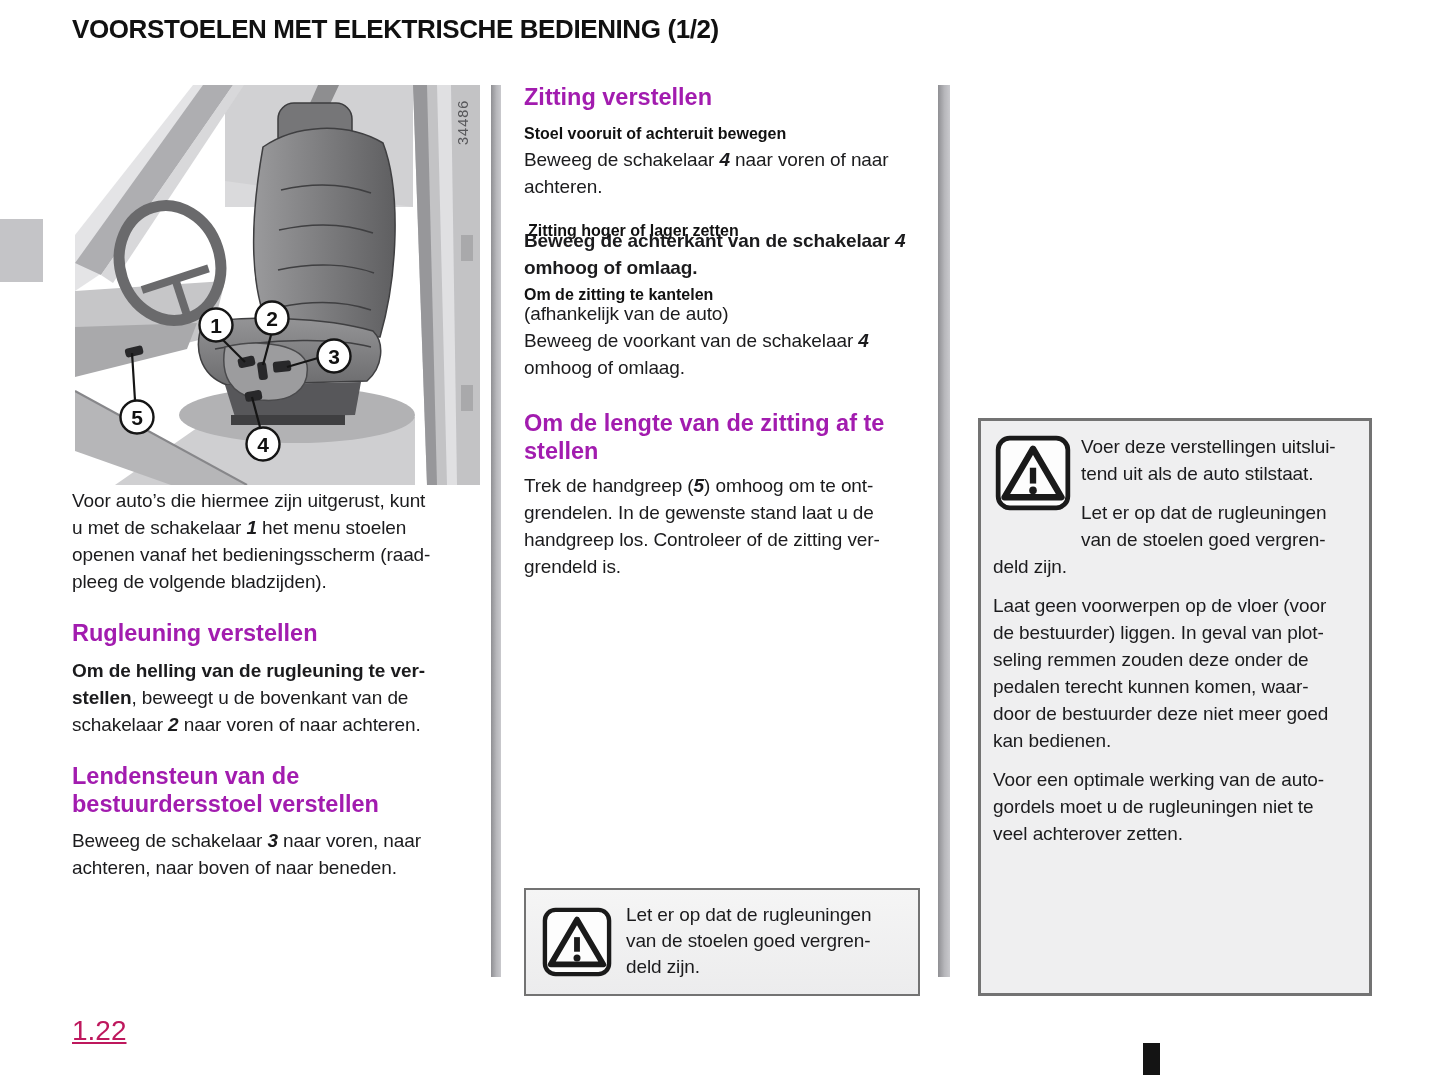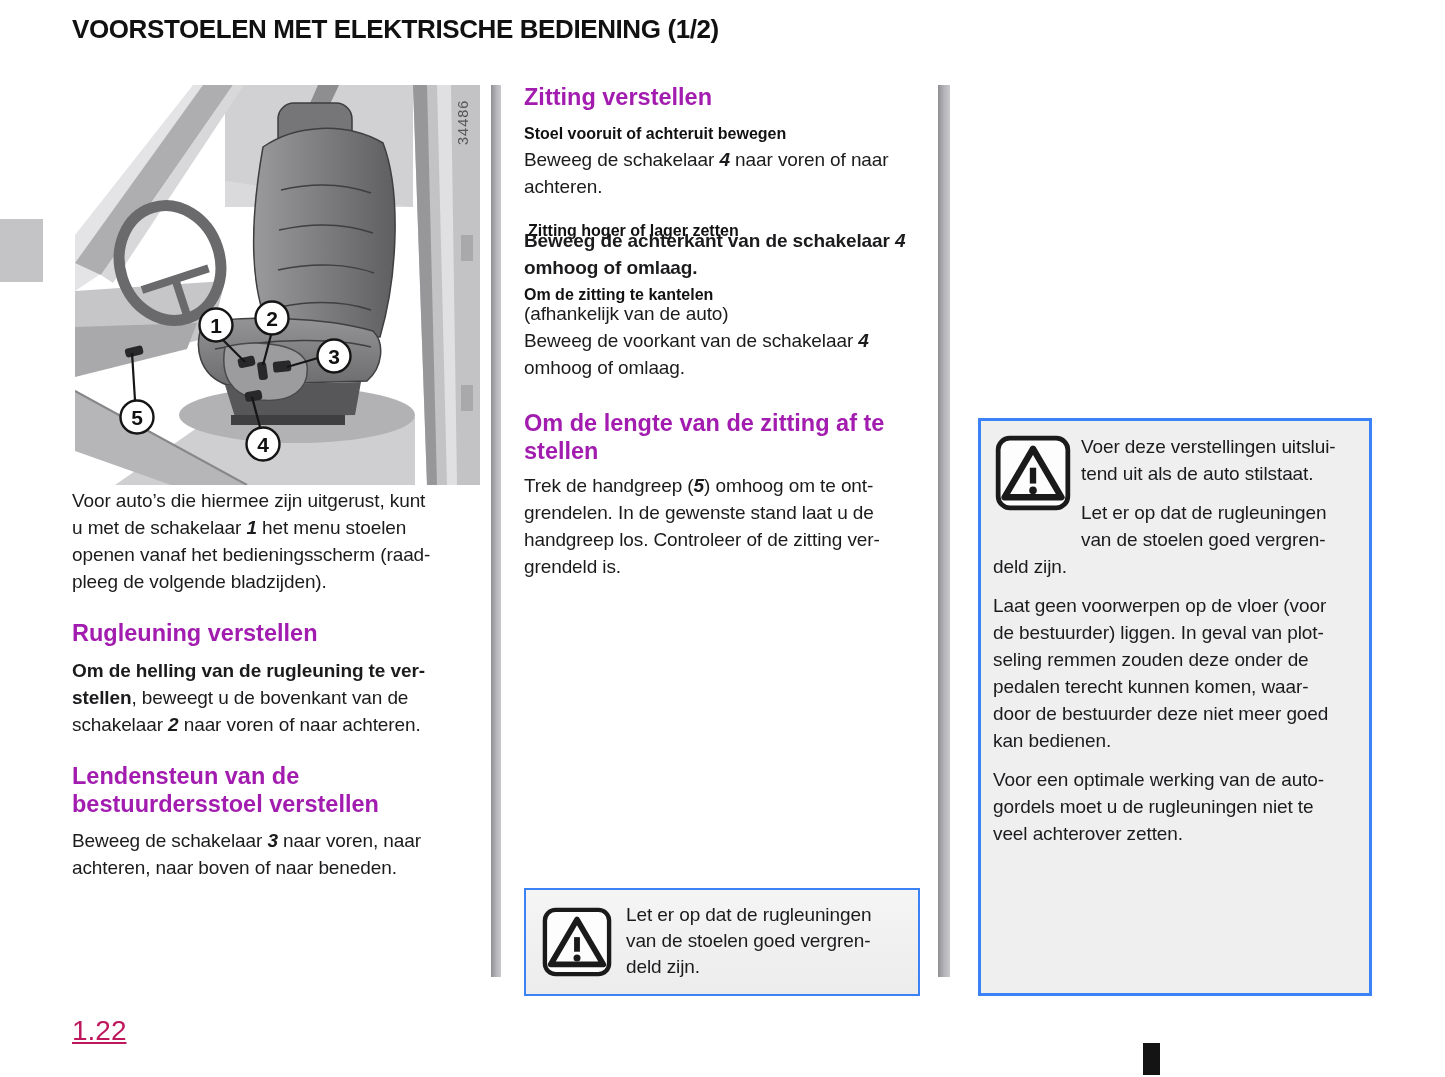--- a/index.html
+++ b/index.html
@@ -11,21 +11,21 @@
   .title{
     font-size:26px;font-weight:bold;letter-spacing:-0.4px;color:#111;
     white-space:nowrap;
   }
   .chapter-tab{background:#c4c4c7;}
   .body-text{font-size:19px;line-height:27px;letter-spacing:-0.1px;}
   .h-large{font-size:23.5px;line-height:28px;font-weight:bold;color:#a21caf;}
   .h-sub{font-size:16px;line-height:25px;font-weight:bold;color:#111;}
   .divider{background:linear-gradient(90deg,#8f8f93 0%,#b7b7bb 55%,#c9c9cd 100%);}
   .warn-box{
-    box-sizing:border-box;border:2px solid #3b82f6;
+    box-sizing:border-box;border:2px solid #737373;
     background:linear-gradient(180deg,#f5f5f5 0%,#ececed 100%);
     padding:12px 14px;
   }
   .warn-box-right{border-width:3px;background:#efeff0;padding:12px 12px;}
   .warn-icon{float:left;display:block;}
   .warn-icon.mid{width:70px;height:76px;margin:2px 14px 4px 2px;}
   .warn-icon.right{width:76px;height:76px;margin:2px 10px 38px 2px;}
   .warn-text p{margin:0 0 12px 0;}
   .warn-text p:last-child{margin-bottom:0;}
   .page-number{font-size:28px;color:#be185d;text-decoration:underline;}

